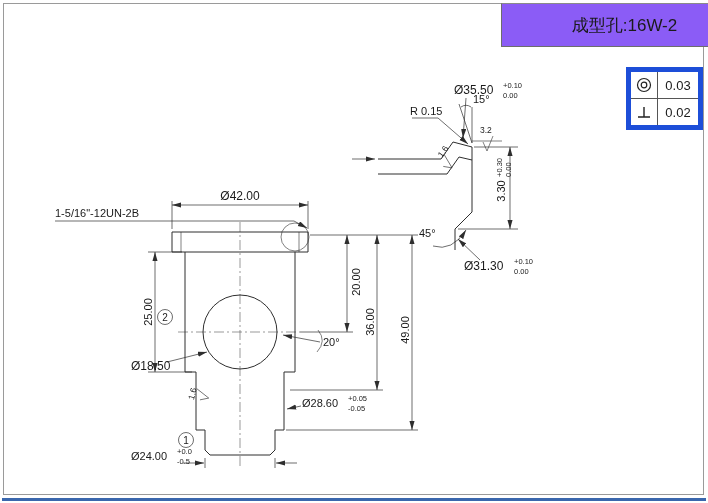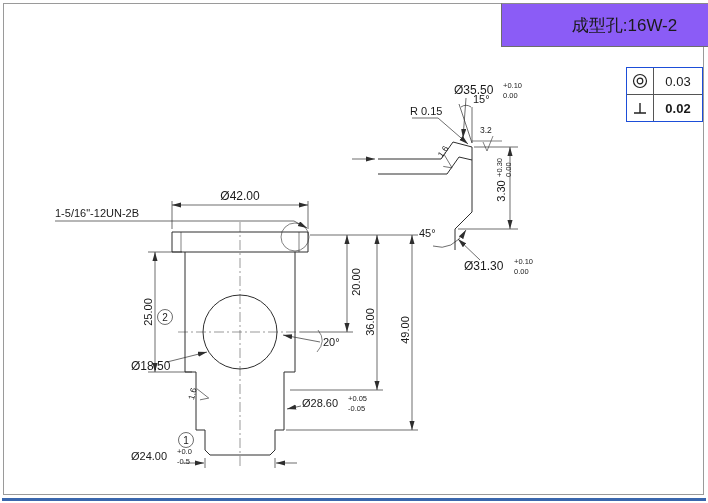--- a/index.html
+++ b/index.html
@@ -4,24 +4,24 @@
 <style>
   html,body{margin:0;padding:0;background:#fff;}
   .page{position:relative;width:708px;height:503px;background:#fff;overflow:hidden;
         font-family:"Liberation Sans",sans-serif;color:#1a1a1a;}
   .frame{position:absolute;left:3px;top:3px;width:701px;height:492px;
          border:1px solid #9a9a9a;box-sizing:border-box;}
   .title-block{position:absolute;left:458px;top:3px;width:247px;height:44px;
         border:1px solid #8a8a8a;border-left:1px solid #6d6d6d;border-bottom:1px solid #6d6d6d;
         display:flex;align-items:center;justify-content:center;
         font-size:17px;background:#8b5cf6;box-sizing:border-box;margin-left:43px;}
-  .tol-table{position:absolute;left:626px;top:67px;width:77px;border:1px solid #1d4ed8;
+  .tol-table{position:absolute;left:626px;top:67px;width:77px;border:5px solid #1d4ed8;
         background:#fff;box-sizing:border-box;}
   .tol-row{display:flex;height:26px;}
-  .tol-row + .tol-row{border-top:1px solid #555;font-weight:bold;}
+  .tol-row + .tol-row{border-top:1px solid #555;}
   .tol-sym{width:26px;border-right:1px solid #555;display:flex;align-items:center;justify-content:center;}
   .tol-val{flex:1;display:flex;align-items:center;justify-content:center;font-size:13px;}
   .units{position:absolute;right:7px;bottom:10px;font-size:14px;}
   .bottom-bar{position:absolute;left:2px;right:2px;bottom:2px;height:3px;background:#3a67ad;}
   svg.drawing{position:absolute;left:0;top:0;}
   svg.drawing text{fill:#1a1a1a;font-family:"Liberation Sans",sans-serif;}
   .s1{stroke:#2e2e2e;stroke-width:1;fill:none;}
   .s2{stroke:#2e2e2e;stroke-width:0.7;fill:none;}
   .thin{stroke:#2e2e2e;stroke-width:0.6;fill:none;}
   .cl{stroke:#555;stroke-width:0.6;stroke-dasharray:10 3 2 3;fill:none;}

